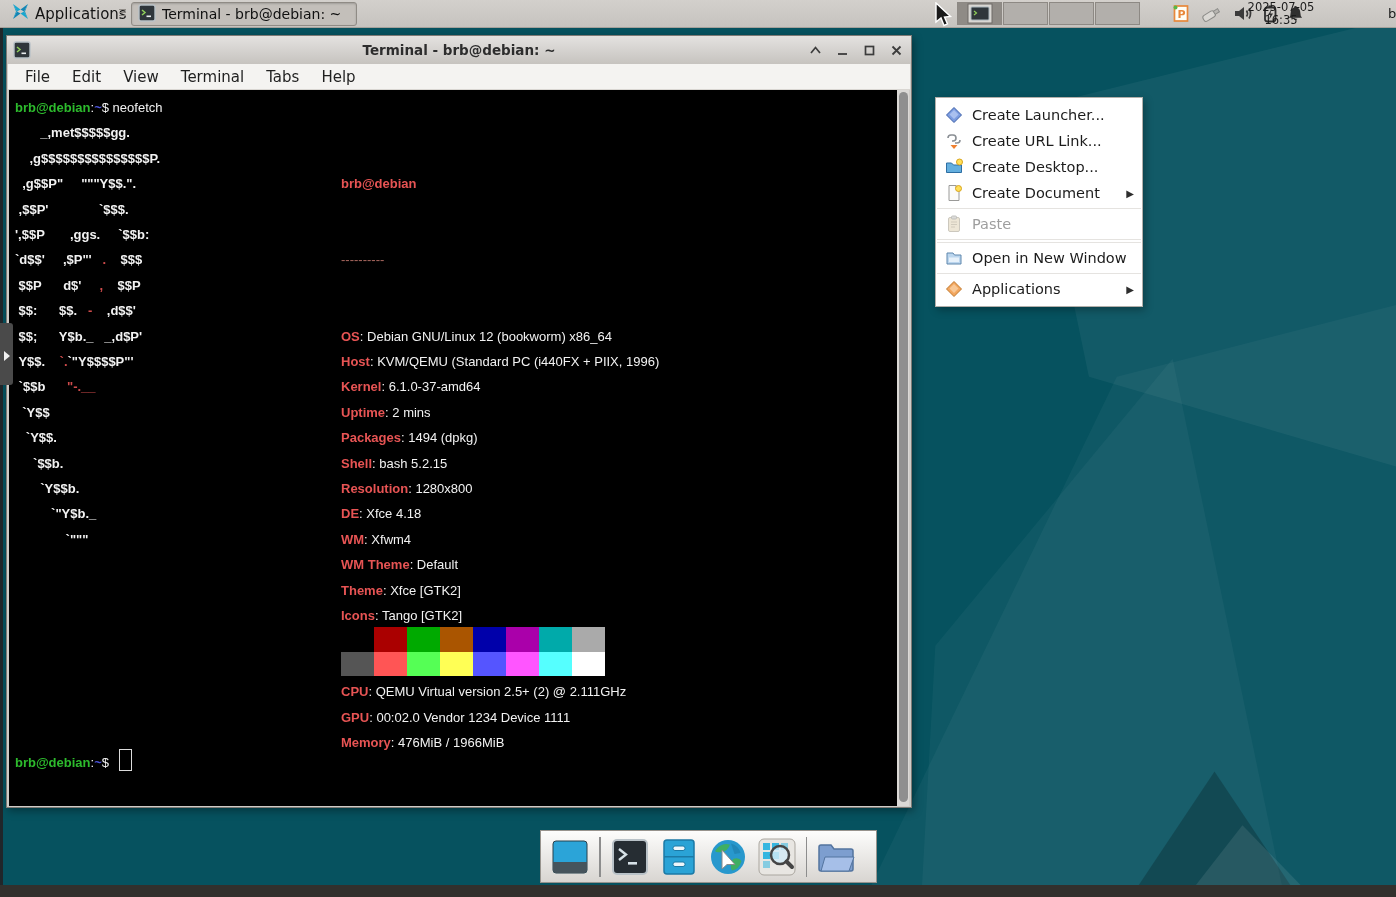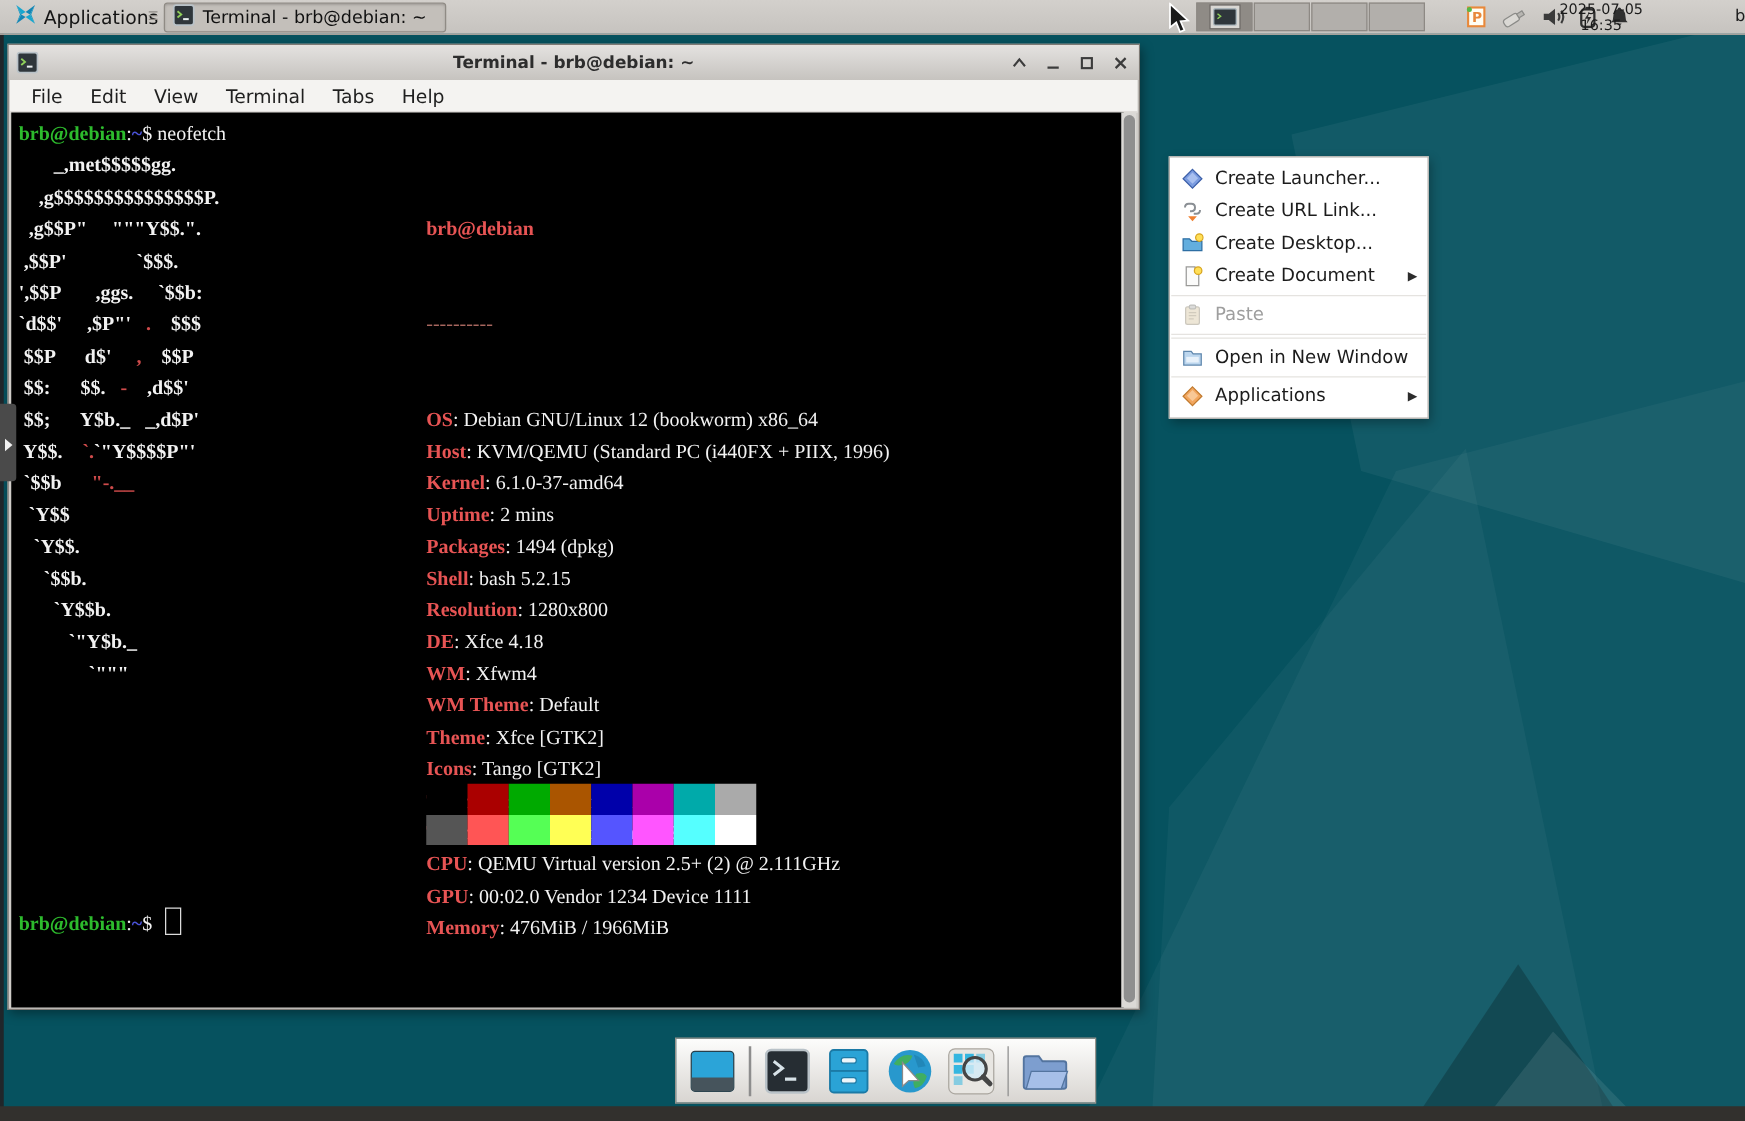--- a/index.html
+++ b/index.html
@@ -45,43 +45,43 @@
   #title-text{position:absolute;left:0;right:0;text-align:center;font-size:13.5px;font-weight:bold;color:#2d2d2d;}
   #win-controls{position:absolute;right:8px;top:0;height:28px;display:flex;align-items:center;gap:14px;}
   #win-controls span{display:flex;cursor:default;}
   #menubar{position:absolute;left:1px;top:28px;right:1px;height:26px;background:#f4f3f1;
            border-bottom:1px solid #d9d6d2;display:flex;align-items:center;padding-left:6px;box-sizing:border-box;}
   .menu-item{font-size:15px;color:#1f1f1f;padding:0 11px;cursor:default;}
   #term-area{position:absolute;left:2px;top:54px;width:890px;height:716px;background:#000;overflow:hidden;}
   #term-scroll{position:absolute;right:2px;top:54px;width:12px;height:716px;background:#dbd9d6;}
   #term-thumb{position:absolute;left:1.5px;top:2px;width:9px;height:710px;background:#8f8f8f;border-radius:5px;}
   
-  .mono,#term-area pre{font-family:Liberation Serif, serif;font-size:16px;line-height:25.4px;}
+  .mono,#term-area pre{font-family:Liberation Sans, sans-serif;font-size:13px;line-height:25.4px;}
   #line0{position:absolute;left:6px;top:5px;white-space:pre;color:#f2f2f2;}
   #ascii-art{position:absolute;left:6px;top:30.4px;margin:0;color:#f2f2f2;font-weight:bold;white-space:pre;}
   #info{position:absolute;left:332px;top:30.4px;white-space:pre;color:#f2f2f2;}
   .green{color:#2dbb2d;font-weight:bold;}
   .blue{color:#4a52d8;font-weight:bold;}
   .lbl{color:#e75454;font-weight:bold;}
   .accent{color:#cf4b4b;}
   .underline-row{color:#a8675f;}
   #palette{position:absolute;left:332px;top:537px;}
   .pal-row{display:flex;}
   .pal-row b{display:block;width:33px;height:24.5px;}
-  #prompt2{position:absolute;left:6px;top:636px;white-space:pre;color:#f2f2f2;}
+  #prompt2{position:absolute;left:6px;top:659px;white-space:pre;color:#f2f2f2;}
   #cursor-box{display:inline-block;width:11px;height:20px;border:1.5px solid #dcdcdc;
               vertical-align:-4px;margin-left:10px;}
   
   #edge-tab{position:absolute;left:0;top:323px;width:13px;height:62px;background:#4a4a4a;
             border-radius:0 3px 3px 0;z-index:7;display:flex;align-items:center;justify-content:center;}
   #edge-tab i{display:block;width:0;height:0;border-top:5px solid transparent;border-bottom:5px solid transparent;
               border-left:6px solid #f0f0f0;margin-top:4px;}
   
   #ctx-menu{position:absolute;left:935px;top:97px;width:206px;background:#ffffff;border:1px solid #b2afaa;
-            box-shadow:2px 3px 8px rgba(0,0,0,.3);padding:4px 0;z-index:20;margin-top:28px;}
+            box-shadow:2px 3px 8px rgba(0,0,0,.3);padding:4px 0;z-index:20;}
   .ctx-item{height:26px;display:flex;align-items:center;gap:9px;padding:0 8px;font-size:14.5px;color:#1c1c1c;}
   .ctx-item .ic{width:19px;display:flex;justify-content:center;}
   .ctx-item.disabled{color:#9e9e9e;}
   .ctx-item.disabled svg{opacity:.45;}
   .ctx-item .sub{margin-left:auto;font-size:10px;color:#2d2d2d;}
   .ctx-sep{height:1px;background:#e5e3e0;margin:2px 1px;}
   
   #dock{position:absolute;left:540px;top:830px;width:337px;height:53px;background:linear-gradient(#fdfdfc,#d8d5d1);
         border:1px solid #97938d;box-sizing:border-box;display:flex;align-items:center;gap:9px;
         padding:0 9px;z-index:8;}

